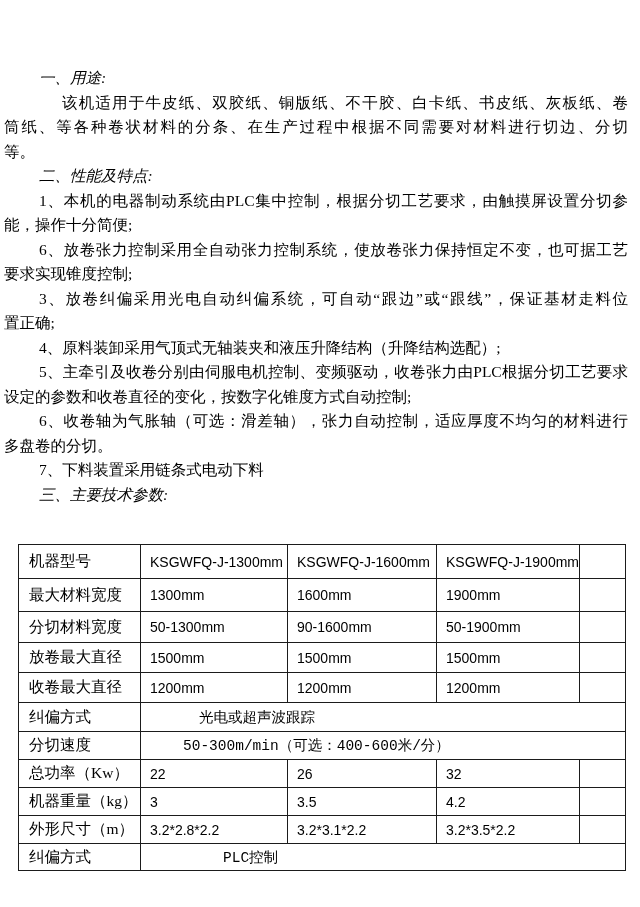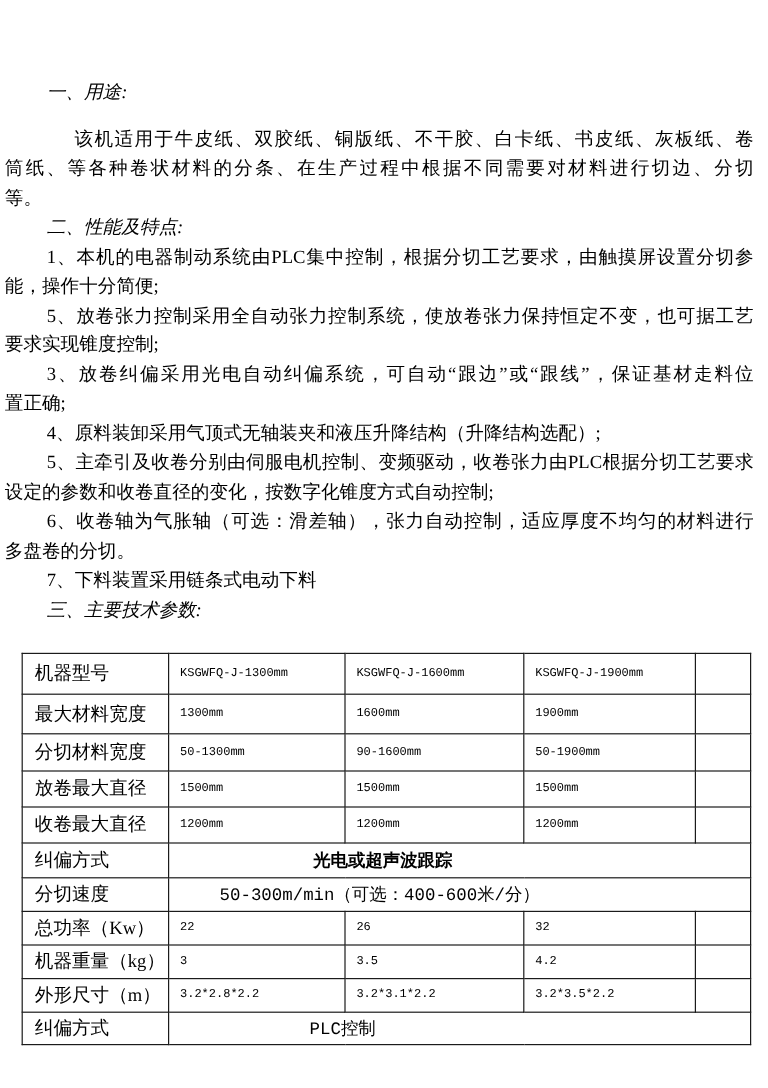--- a/index.html
+++ b/index.html
@@ -14,74 +14,74 @@
   
   #doc-body{
     position:absolute;left:4px;top:66px;width:624px;
   }
   .line{
     min-height:24.5px;line-height:24.5px;font-size:15.5px;
     text-align:justify;text-align-last:left;overflow:hidden;
   }
   .line.heading{padding-left:35px;font-style:italic;}
   .line.item{padding-left:35px;}
-  .line.para{padding-left:58px;margin-top:14px;}
+  .line.para{padding-left:58px;}
   .line.cont{padding-left:0;}
   .line.fill{text-align-last:justify;}
 
   
   #spec-table{
     position:absolute;left:18px;top:544px;width:607px;
     border-collapse:collapse;table-layout:fixed;
   }
   #spec-table td{
     border:1px solid #1b1b1b;
     padding:0 4px 0 9px;
     vertical-align:middle;
     font-size:15.5px;
     overflow:hidden;white-space:nowrap;
   }
   #spec-table td.lbl{padding-left:10px;}
   #spec-table td.val{
-    font-family:Liberation Mono, monospace;
-    font-size:10px;
+    font-family:Liberation Sans, sans-serif;
+    font-size:14px;
   }
   #spec-table td.merged{
     font-family:"Liberation Mono", monospace;
     font-size:14.5px;
   }
   #spec-table tr:nth-child(1){height:34px;}
   #spec-table tr:nth-child(2){height:33px;}
   #spec-table tr:nth-child(3){height:31px;}
   #spec-table tr:nth-child(4){height:30px;}
   #spec-table tr:nth-child(5){height:30px;margin-left:16px;}
   #spec-table tr:nth-child(6){height:29px;}
   #spec-table tr:nth-child(7){height:28px;}
   #spec-table tr:nth-child(8){height:28px;}
   #spec-table tr:nth-child(9){height:28px;}
   #spec-table tr:nth-child(10){height:28px;}
   #spec-table tr:nth-child(11){height:27px;}
-  #spec-table tr:nth-child(6) td.merged{padding-left:120px;font-weight:bold;}
+  #spec-table tr:nth-child(6) td.merged{padding-left:58px;}
   #spec-table tr:nth-child(7) td.merged{padding-left:42px;}
-  #spec-table tr:nth-child(11) td.merged{padding-left:117px;}
+  #spec-table tr:nth-child(11) td.merged{padding-left:82px;}
 </style>
 </head>
 <body>
 
 <div class="page">
 
   <div id="doc-body">
       <div class="line heading">一、用途:</div>
       <div class="line para fill">该机适用于牛皮纸、双胶纸、铜版纸、不干胶、白卡纸、书皮纸、灰板纸、卷</div>
       <div class="line cont fill">筒纸、等各种卷状材料的分条、在生产过程中根据不同需要对材料进行切边、分切</div>
       <div class="line cont">等。</div>
       <div class="line heading">二、性能及特点:</div>
       <div class="line item fill">1、本机的电器制动系统由PLC集中控制，根据分切工艺要求，由触摸屏设置分切参</div>
       <div class="line cont">能，操作十分简便;</div>
-      <div class="line item fill">5、放卷张力控制采用全自动张力控制系统，使放卷张力保持恒定不变，也可据工艺</div>
+      <div class="line item fill">6、放卷张力控制采用全自动张力控制系统，使放卷张力保持恒定不变，也可据工艺</div>
       <div class="line cont">要求实现锥度控制;</div>
       <div class="line item fill">3、放卷纠偏采用光电自动纠偏系统，可自动“跟边”或“跟线”，保证基材走料位</div>
       <div class="line cont">置正确;</div>
       <div class="line item">4、原料装卸采用气顶式无轴装夹和液压升降结构（升降结构选配）;</div>
       <div class="line item fill">5、主牵引及收卷分别由伺服电机控制、变频驱动，收卷张力由PLC根据分切工艺要求</div>
       <div class="line cont">设定的参数和收卷直径的变化，按数字化锥度方式自动控制;</div>
       <div class="line item fill">6、收卷轴为气胀轴（可选：滑差轴），张力自动控制，适应厚度不均匀的材料进行</div>
       <div class="line cont">多盘卷的分切。</div>
       <div class="line item">7、下料装置采用链条式电动下料</div>
       <div class="line heading">三、主要技术参数:</div>

